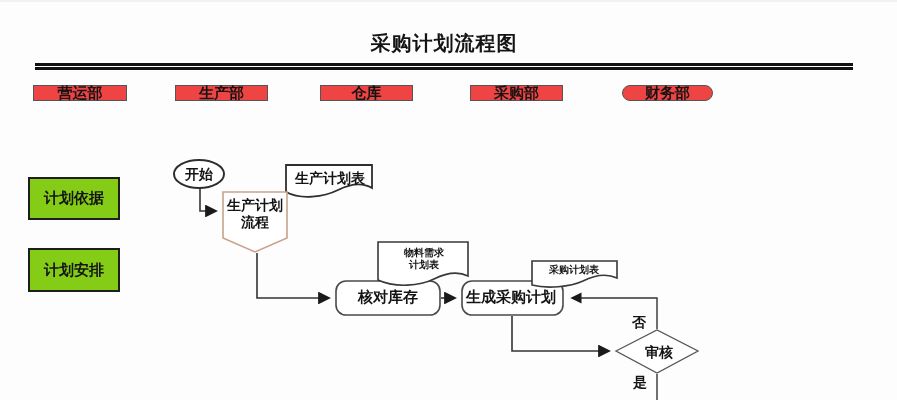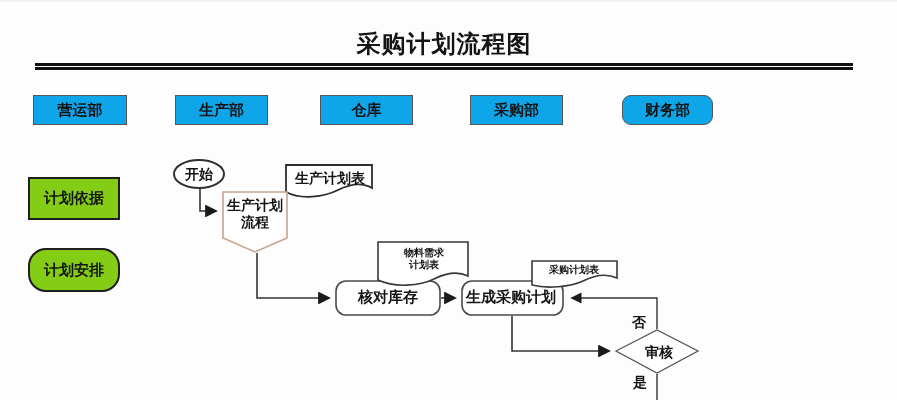--- a/index.html
+++ b/index.html
@@ -3,27 +3,27 @@
 <meta charset="utf-8">
 <style>
   html,body{margin:0;padding:0;background:#fff;}
   #canvas{
     position:relative;width:897px;height:400px;background:#fdfdfd;
     font-family:"DejaVu Sans","Liberation Sans",sans-serif;color:#141414;
     overflow:hidden;border-top:2px solid #f2f2f2;
   }
   .lbl{position:absolute;transform:translate(-50%,-50%);white-space:nowrap;
        font-weight:700;text-align:center;line-height:1.18;}
-  .title{font-size:24px;letter-spacing:1px;}
+  .title{font-size:20px;letter-spacing:1px;}
   .rule{position:absolute;left:35px;width:818px;top:61px;}
   .rule .r1{height:2.5px;background:#111;}
   .rule .r2{height:2.5px;background:#111;margin-top:1.5px;}
   .col-header{
-    position:absolute;top:93px;height:30px;box-sizing:border-box;
-    border:1.5px solid #555;background:#0ea5e9;display:flex;align-items:center;
+    position:absolute;top:83px;height:16px;box-sizing:border-box;
+    border:1.5px solid #555;background:#ef4444;display:flex;align-items:center;
     justify-content:center;font-size:15px;font-weight:700;
   }
   .phase-label{
     position:absolute;left:28px;width:92px;box-sizing:border-box;
     border:2px solid #1e1e1e;background:#84cc16;display:flex;align-items:center;
     justify-content:center;font-size:15px;font-weight:700;
   }
   svg{position:absolute;left:0;top:0;}
   .fs13{font-size:10px;} .fs14{font-size:14px;} .fs15{font-size:15px;}
 </style>
@@ -39,21 +39,21 @@
     <div class="r2"></div>
   </div>
 
   <div class="col-header" style="left:33px;width:94px;">营运部</div>
   <div class="col-header" style="left:320px;width:93px;">仓库</div>
   <div class="col-header" style="left:175px;width:93px;">生产部</div>
   <div class="col-header" style="left:470px;width:93px;">采购部</div>
   <div class="col-header" style="left:622px;width:91px;border-radius:9px;">财务部</div>
 
   <div class="phase-label" style="top:175px;height:43px;">计划依据</div>
-  <div class="phase-label" style="top:246px;height:44px;border-radius:18px;">计划安排</div>
+  <div class="phase-label" style="top:246px;height:44px;">计划安排</div>
 
   <svg width="897" height="400" viewBox="0 0 897 400">
     <defs>
       <marker id="ah" viewBox="0 0 10 10" refX="8.5" refY="5" markerWidth="8" markerHeight="8" orient="auto-start-reverse">
         <path d="M0,0 L10,5 L0,10 Z" fill="#1a1a1a"></path>
       </marker>
     </defs>
 
     <path d="M200,186 L200,209 L216,209" fill="none" stroke="#333" stroke-width="1.6" marker-end="url(#ah)"></path>
     <path d="M257,251 L257,296 L329,296" fill="none" stroke="#333" stroke-width="1.6" marker-end="url(#ah)"></path>

